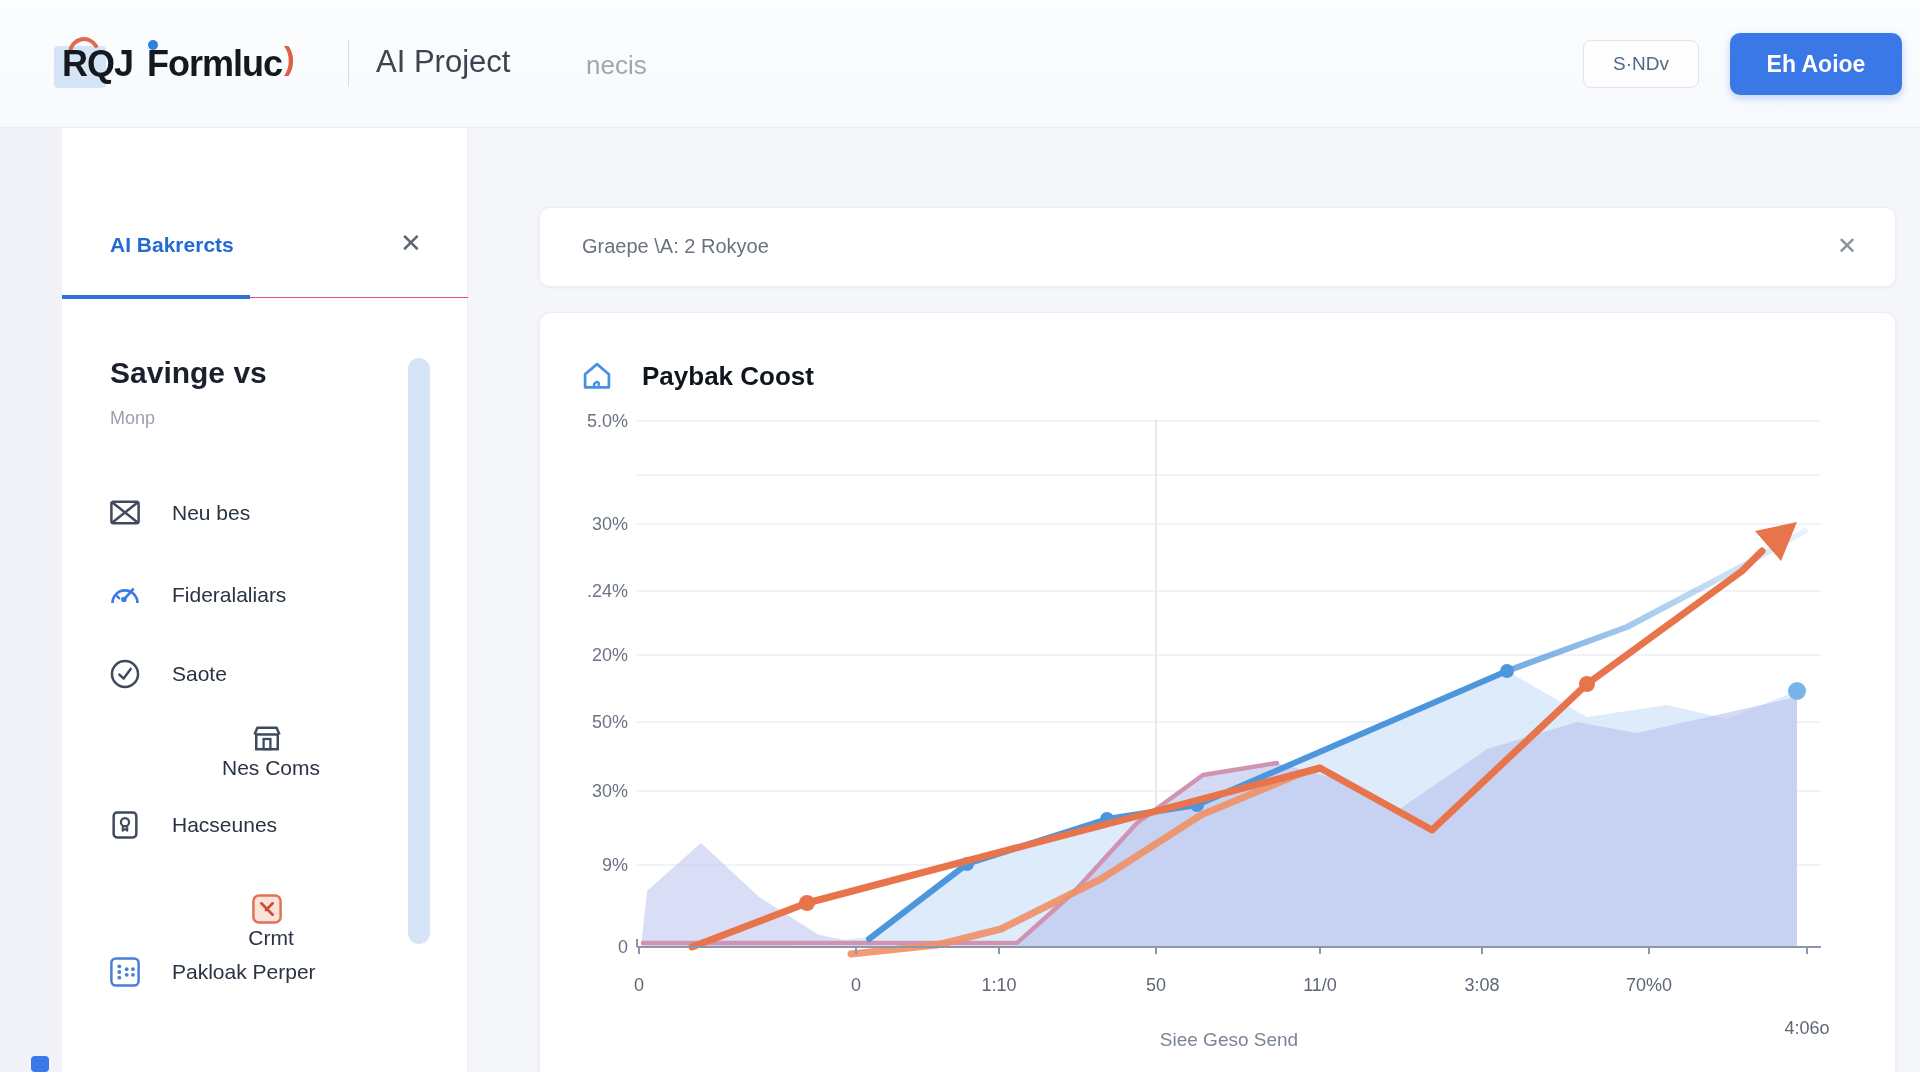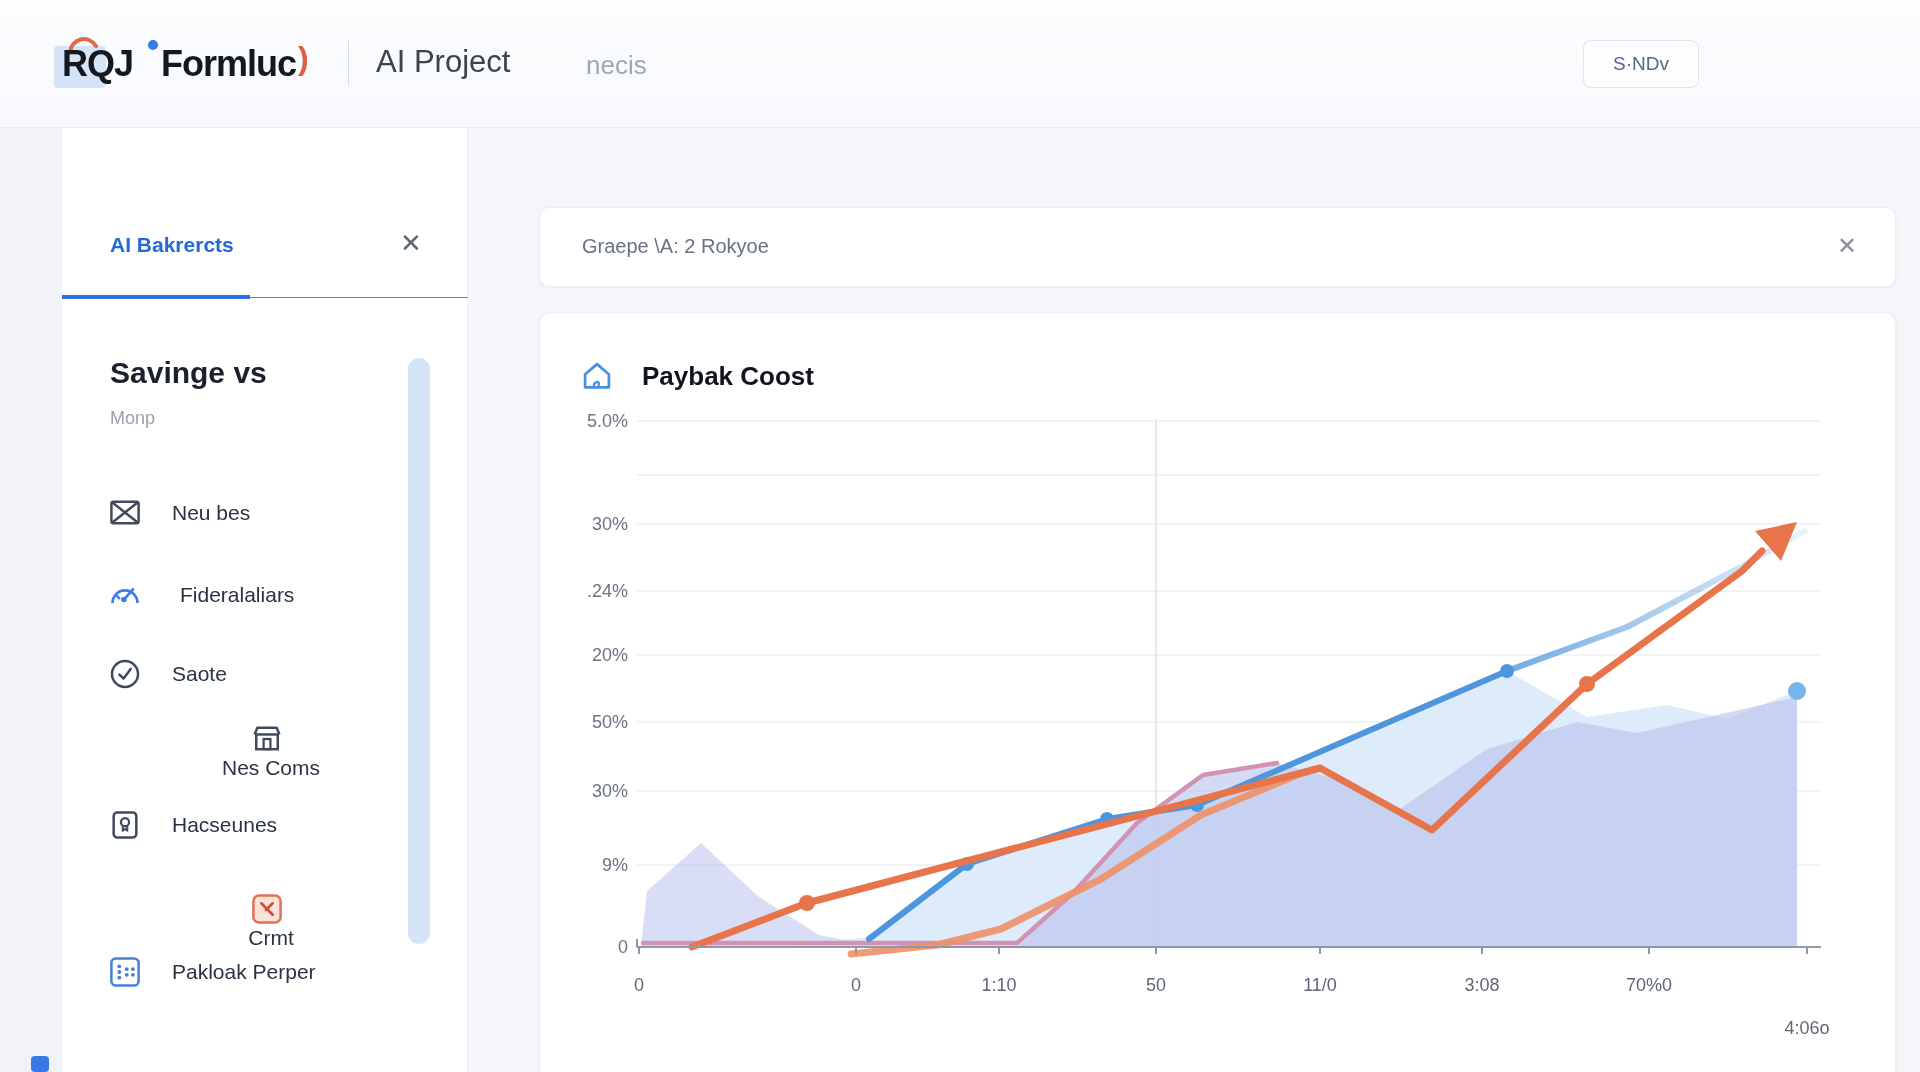--- a/index.html
+++ b/index.html
@@ -9,21 +9,21 @@
   
   .header { position:absolute; left:0; top:0; width:1920px; height:128px;
     background:linear-gradient(180deg,#fcfdff 0%,#f7f9fc 100%);
     border-bottom:1px solid #e9ebf1; z-index:5; }
   .logo { position:absolute; left:62px; top:36px; height:56px; display:flex; align-items:center; }
   .logo-sq { position:absolute; left:-8px; top:10px; width:52px; height:42px;
     background:#c9dcf6; opacity:.75; border-radius:4px; }
   .logo-arc { position:absolute; left:2px; top:-4px; }
   .logo-mark { position:relative; font-size:36px; font-weight:800; color:#14181f; letter-spacing:-1px; }
   .logo-dot { position:absolute; left:86px; top:4px; width:10px; height:10px; border-radius:50%; background:#2f7ee0; }
-  .logo-name { position:relative; margin-left:28px; font-size:36px; font-weight:800; color:#14181f; letter-spacing:-1px; }
+  .logo-name { position:relative; margin-left:14px; font-size:36px; font-weight:800; color:#14181f; letter-spacing:-1px; }
   .logo-paren { position:relative; margin-left:2px; font-size:32px; font-weight:700; color:#dd5f45; top:-6px; }
   .hdr-divider { position:absolute; left:348px; top:40px; width:1px; height:46px; background:#d9dde5; }
   .hdr-title { position:absolute; left:376px; top:44px; font-size:31px; color:#3c434e; font-weight:500; }
   .hdr-sub { position:absolute; left:586px; top:50px; font-size:26px; color:#a0a7b2; }
   .btn-secondary { position:absolute; left:1583px; top:40px; width:116px; height:48px;
     background:#fdfdfe; border:1px solid #e0e4eb; border-radius:8px;
     font-size:19px; color:#55688a; text-align:center; line-height:46px; cursor:pointer; }
   .btn-primary { position:absolute; left:1730px; top:33px; width:172px; height:62px;
     background:#3b78e7; border-radius:10px; box-shadow:0 3px 8px rgba(59,120,231,.3);
     font-size:23px; font-weight:600; color:#ffffff; text-align:center; line-height:62px; cursor:pointer; }
@@ -80,40 +80,41 @@
     </svg>
     <span class="logo-mark">RQJ</span>
     <span class="logo-dot"></span>
     <span class="logo-name">Formluc</span>
     <span class="logo-paren">)</span>
   </div>
   <div class="hdr-divider"></div>
   <div class="hdr-title">AI Project</div>
   <div class="hdr-sub">necis</div>
   <div class="btn-secondary">S·NDv</div>
+  <div class="btn-primary">Eh Aoioe</div>
 </div>
 
 <div class="left-gutter"></div>
 <div class="sidebar">
   <div class="tab-row">
     <div class="tab-label">AI Bakrercts</div>
     <div class="tab-close">✕</div>
     <div class="tab-underline"></div>
   </div>
   <div class="sb-heading">Savinge vs</div>
   <div class="sb-subheading">Monp</div>
   <div id="sb-items">
       <div class="sb-item" style="top: 357px;">
         <svg class="icn" viewBox="0 0 30 30">
           <rect x="3" y="5" width="24" height="19" rx="2" fill="none" stroke="#3f4a5c" stroke-width="2.2"></rect>
           <path d="M3 5 L27 24 M27 5 L3 24" stroke="#3f4a5c" stroke-width="2.2" fill="none"></path>
         </svg>
         <span class="lbl">Neu bes</span>
       </div>
-      <div class="sb-item" style="top: 439px; gap: 8px;">
+      <div class="sb-item" style="top: 439px;">
         <svg class="icn" viewBox="0 0 30 30">
           <path d="M4 22 A 11 11 0 0 1 26 22" fill="none" stroke="#3b7ae8" stroke-width="2.4"></path>
           <path d="M14 19 L22 10" stroke="#3b7ae8" stroke-width="2.4" stroke-linecap="round"></path>
           <circle cx="14" cy="19" r="2.4" fill="#3b7ae8"></circle>
           <path d="M8 16 l2 2" stroke="#3b7ae8" stroke-width="2" stroke-linecap="round"></path>
         </svg>
         <span class="lbl">Fideralaliars</span>
       </div>
       <div class="sb-item" style="top: 518px;">
         <svg class="icn" viewBox="0 0 30 30">
@@ -235,13 +236,14 @@
   <div class="xlabels">
       <div style="left: 2px;">0</div>
       <div style="left: 219px;">0</div>
       <div style="left: 362px;">1:10</div>
       <div style="left: 519px;">50</div>
       <div style="left: 683px;">11/0</div>
       <div style="left: 845px;">3:08</div>
       <div style="left: 1012px;">70%0</div>
       <div style="left: 1170px; margin-top: 43px;">4:06o</div>
     </div>
+  <div class="axis-title">Siee Geso Send</div>
 </div>
 
 </body></html>

